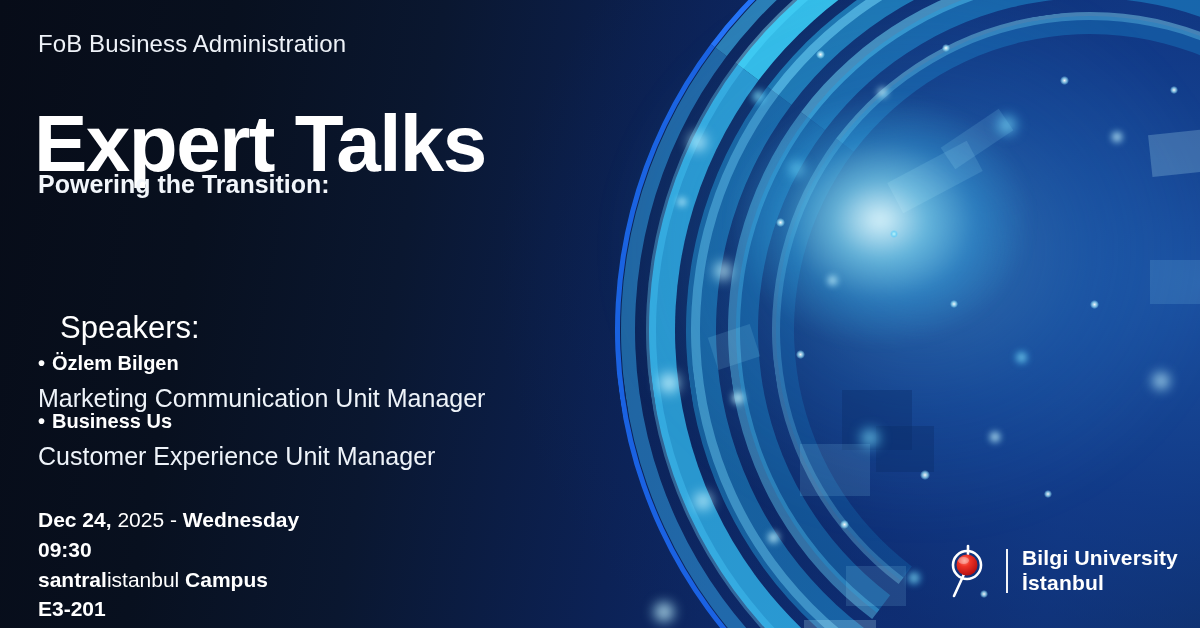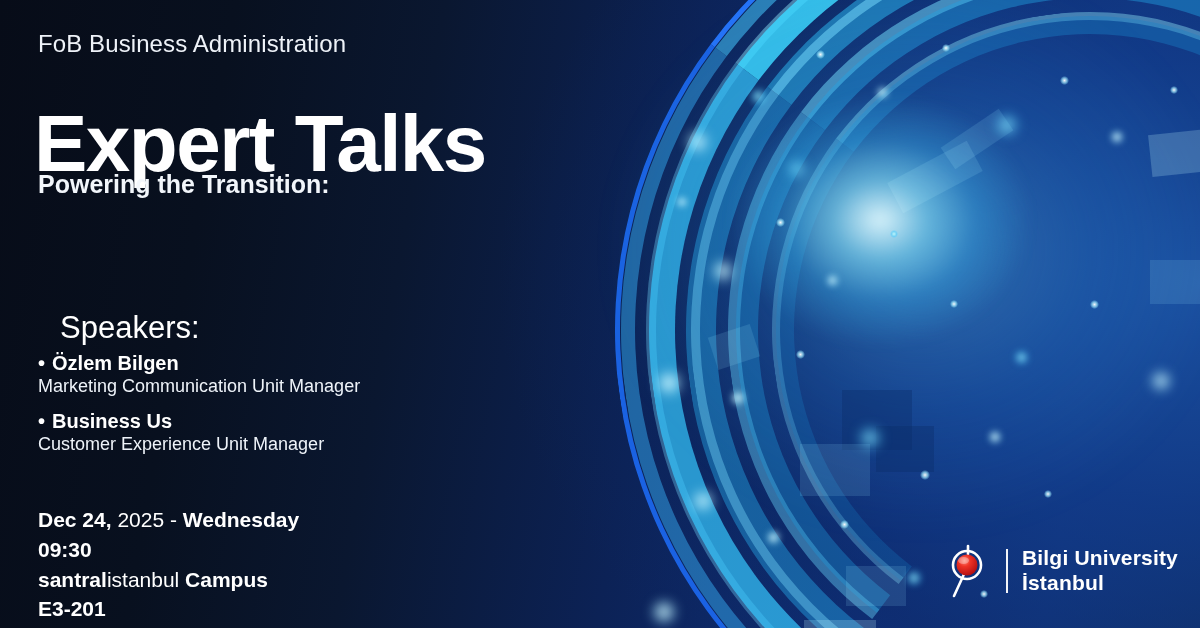--- a/index.html
+++ b/index.html
@@ -91,21 +91,21 @@
 
   .speakers-head {
     position: absolute; top: 310px; left: 0;
     font-size: 31px; font-weight: 400; color: #ffffff; margin-left: 22px;
   }
   .spk { position: absolute; left: 0; width: 540px; }
   .spk-1 { top: 352px; }
   .spk-2 { top: 410px; }
   .spk-name { font-size: 20px; font-weight: 700; color: #ffffff; }
   .spk-name .bullet { margin-right: 7px; }
-  .spk-role { font-size: 18px; font-weight: 400; color: #eef3f9; margin-top: 1px; }
+  .spk-role { font-size: 25px; font-weight: 400; color: #eef3f9; margin-top: 9px; }
 
   .details {
     position: absolute; left: 0; top: 505px;
     font-size: 21px; line-height: 1.42; color: #ffffff;
   }
   .details .row { white-space: nowrap; }
   .details b { font-weight: 700; }
   .details .reg { font-weight: 400; }
 
   

